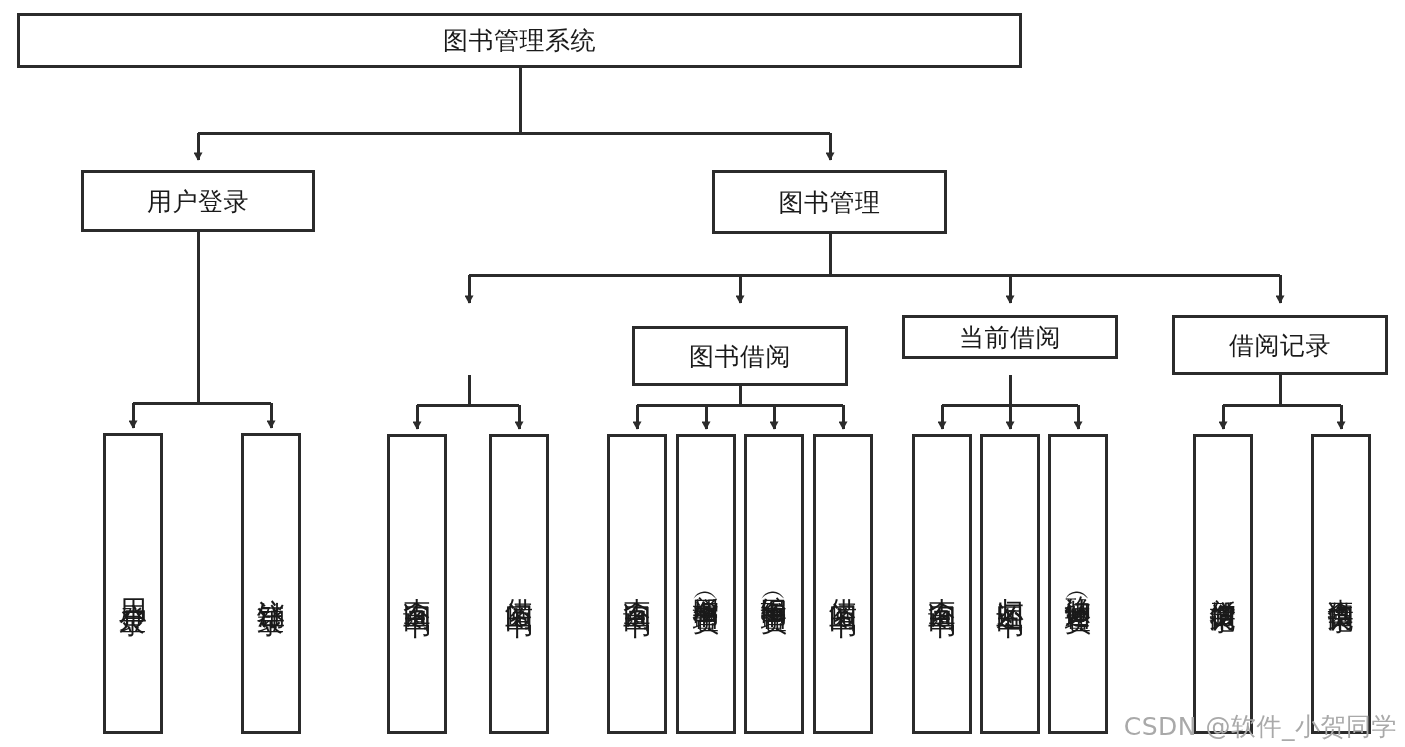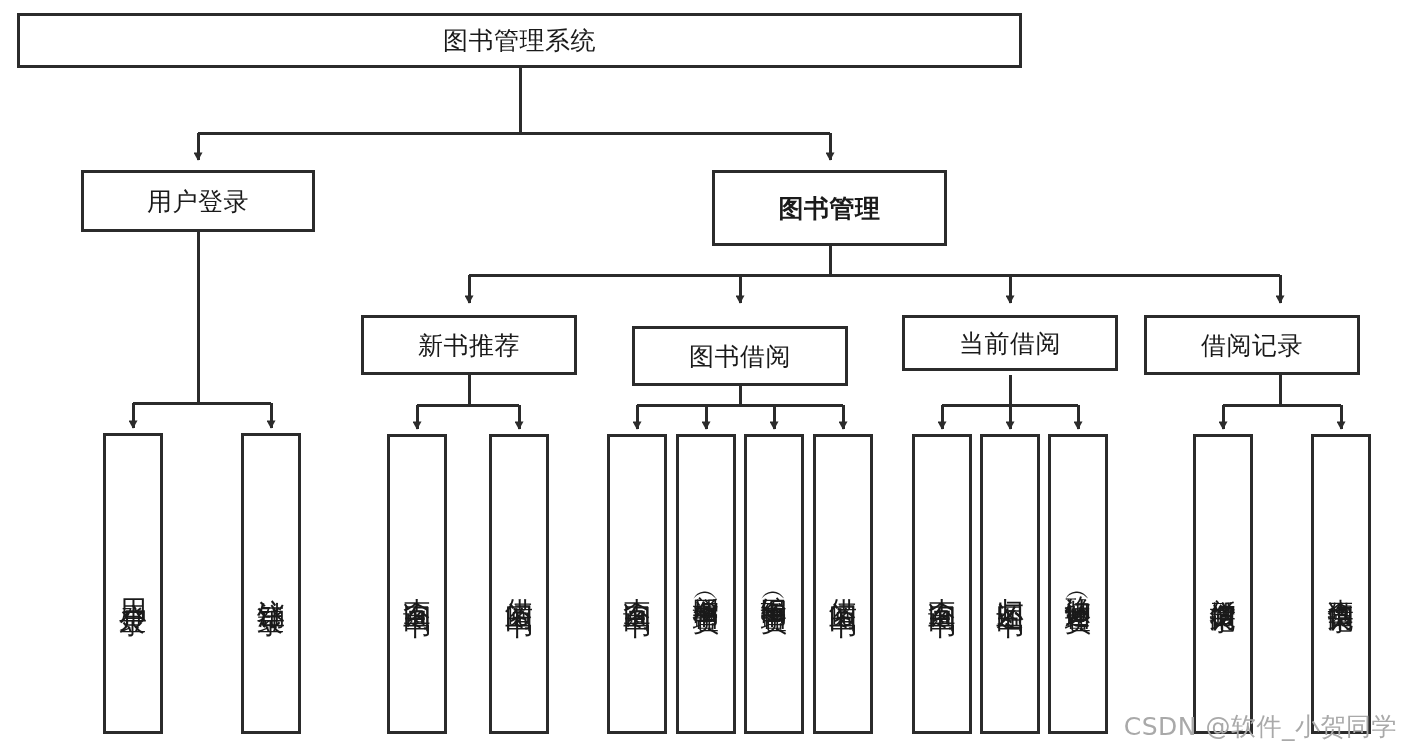--- a/index.html
+++ b/index.html
@@ -132,37 +132,34 @@
   </svg>
 
   <div class="node horiz" id="node-root" style="left:17px; top:13px; width:1005px; height:55px;">
     <span class="node-label">图书管理系统</span>
   </div>
 
   <div class="node horiz" style="left:81px; top:170px; width:234px; height:62px;">
     <span class="node-label">用户登录</span>
   </div>
 
-  <div class="node horiz" style="left:712px; top:170px; width:235px; height:76px;font-weight:bold;">
+  <div class="node horiz" style="left:712px; top:170px; width:235px; height:64px;">
     <span class="node-label">图书管理</span>
   </div>
 
-  <div class="node horiz" style="left:361px; top:315px; width:216px; height:60px;">
-    <span class="node-label">新书推荐</span>
-  </div>
 
   <div class="node horiz" style="left:632px; top:326px; width:216px; height:60px;">
     <span class="node-label">图书借阅</span>
   </div>
 
-  <div class="node horiz" style="left:902px; top:315px; width:216px; height:56px;">
+  <div class="node horiz" style="left:902px; top:315px; width:216px; height:44px;">
     <span class="node-label">当前借阅</span>
   </div>
 
-  <div class="node horiz" style="left:1144px; top:315px; width:216px; height:60px;">
+  <div class="node horiz" style="left:1172px; top:315px; width:216px; height:60px;">
     <span class="node-label">借阅记录</span>
   </div>
 
   <div class="node vert" style="left:103px; top:433px; width:60px; height:301px;">
     <span class="node-label">用户登录</span>
   </div>
 
   <div class="node vert" style="left:241px; top:433px; width:60px; height:301px;">
     <span class="node-label">注销登录</span>
   </div>

